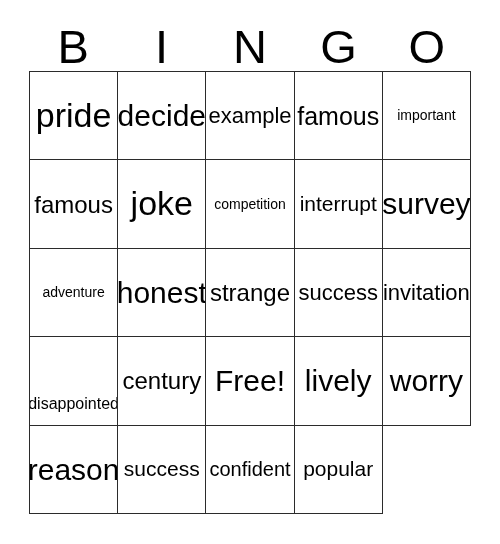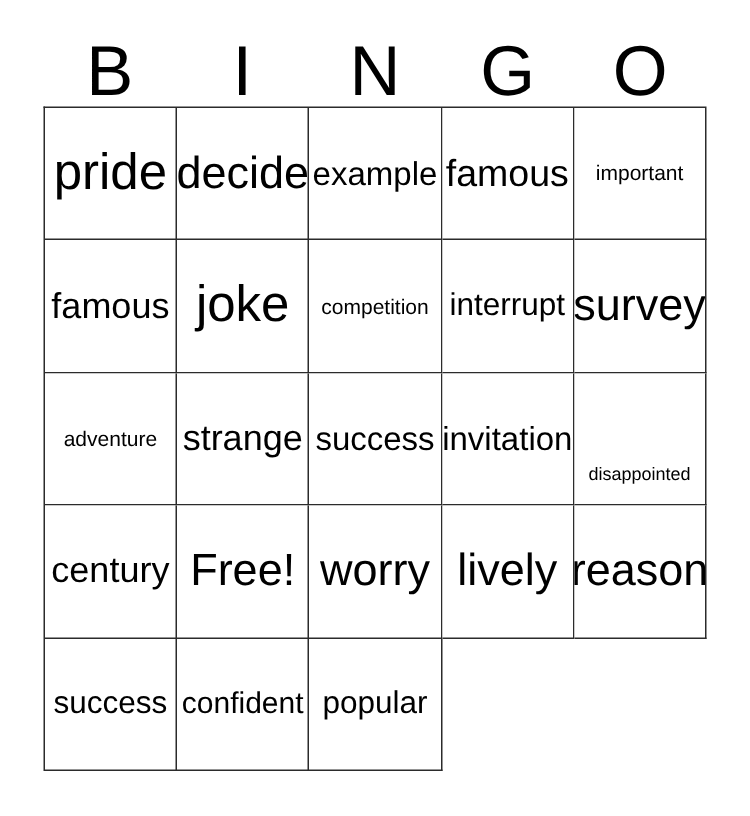--- a/index.html
+++ b/index.html
@@ -71,21 +71,21 @@
   }
   .cell-text {
     display: block;
     text-align: center;
     line-height: 1.05;
     white-space: nowrap;
     color: #000000;
   }
 
   
-  .fs-xs   { font-size: 12px; margin-top: 48px; }
+  .fs-xs   { font-size: 16px; margin-top: 48px; }
   .fs-s    { font-size: 14px; }
   .fs-m    { font-size: 20px; }
   .fs-ml   { font-size: 22px; }
   .fs-l    { font-size: 21px; }
   .fs-xl   { font-size: 24px; }
   .fs-xxl  { font-size: 30px; }
   .fs-huge { font-size: 34px; }
 </style>
 </head>
 <body>
@@ -130,44 +130,47 @@
         <span class="cell-text fs-l">interrupt</span>
       </div>
     <div class="cell">
         <span class="cell-text fs-xxl">survey</span>
       </div>
 
     <div class="cell">
         <span class="cell-text fs-s">adventure</span>
       </div>
     <div class="cell">
+        <span class="cell-text fs-xxl">honest</span>
+      </div>
+    <div class="cell">
         <span class="cell-text fs-xl">strange</span>
       </div>
     <div class="cell">
         <span class="cell-text fs-ml">success</span>
       </div>
 
     <div class="cell">
         <span class="cell-text fs-ml">invitation</span>
       </div>
     <div class="cell">
         <span class="cell-text fs-xs">disappointed</span>
       </div>
     <div class="cell">
         <span class="cell-text fs-xl">century</span>
       </div>
     <div class="cell">
         <span class="cell-text fs-xxl">Free!</span>
       </div>
     <div class="cell">
-        <span class="cell-text fs-xxl">worry</span>
+        <span class="cell-text fs-xxl">lively</span>
       </div>
 
     <div class="cell">
-        <span class="cell-text fs-xxl">lively</span>
+        <span class="cell-text fs-xxl">worry</span>
       </div>
     <div class="cell">
         <span class="cell-text fs-xxl">reason</span>
       </div>
     <div class="cell">
         <span class="cell-text fs-l">success</span>
       </div>
     <div class="cell">
         <span class="cell-text fs-m">confident</span>
       </div>

